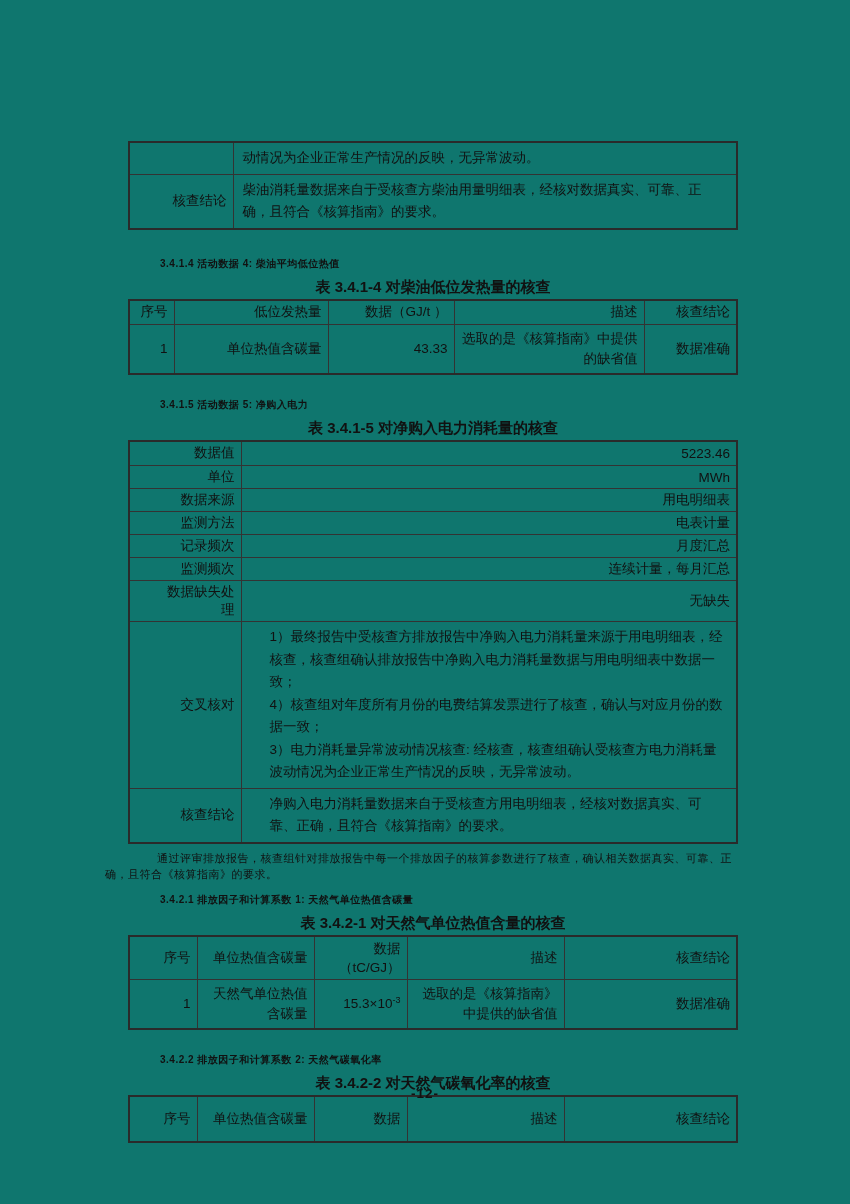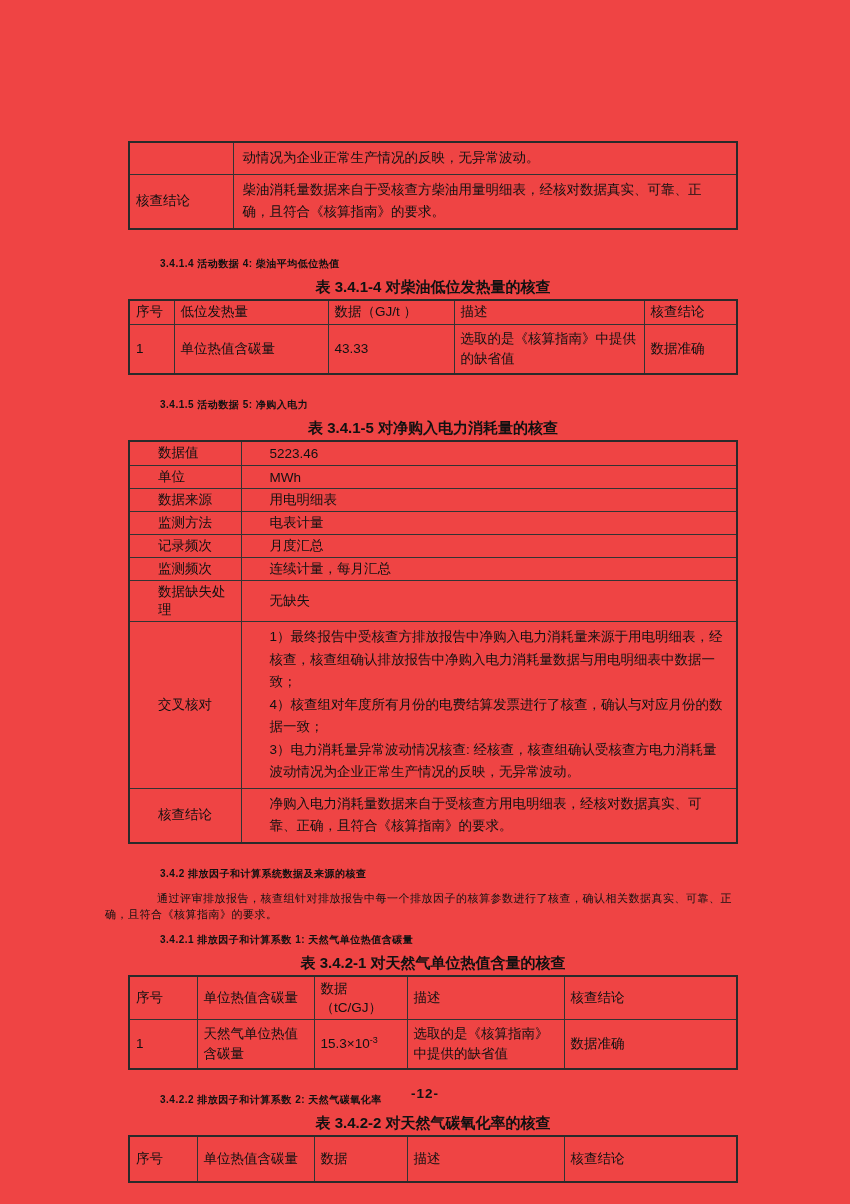--- a/index.html
+++ b/index.html
@@ -4,21 +4,21 @@
 <style>
   * { box-sizing: border-box; margin: 0; padding: 0; }
   html, body { background: #ffffff; }
   body {
     width: 850px; height: 1204px;
     position: relative; overflow: hidden;
     font-family: "Liberation Sans", "DejaVu Sans", sans-serif;
     color: #1c1c1c;
     -webkit-font-smoothing: antialiased;
   }
-  .page { position: absolute; inset: 0; background: #ef4444; }
+  .page { position: absolute; inset: 0; background: #0f766e; }
   .content { position: absolute; left: 105px; top: 0; width: 640px; }
 
   
   .heading {
     margin-left: 55px; font-size: 10px; font-weight: bold;
     line-height: 20px; letter-spacing: 0.5px; color: #111;
   }
   .tbl-title {
     width: 610px; margin-left: 23px; text-align: center;
     font-size: 15px; font-weight: bold; line-height: 20px; color: #111;
@@ -27,21 +27,21 @@
     font-size: 11px; line-height: 16px; color: #111;
     text-indent: 52px; letter-spacing: 0.5px;
   }
 
   
   table {
     width: 610px; margin-left: 23px; border-collapse: collapse;
     table-layout: fixed; font-size: 13.5px; color: #111;
     border: 2px solid #2a2a2a;
   }
-  td { border: 1px solid #333; text-align: left; vertical-align: middle; padding: 2px 6px; }
+  td { border: 1px solid #333; text-align: right; vertical-align: middle; padding: 2px 6px; }
   td.left { text-align: left; padding: 4px 9px; line-height: 22.5px; }
   .mt { margin-top: 20px; }
 
   .t-prev tr:nth-child(1) td { height: 25px; }
   .t-prev tr:nth-child(2) td { height: 45px; }
 
   .t-3414 tr:nth-child(1) td { height: 25px; }
   .t-3414 tr:nth-child(2) td { height: 49px; line-height: 20px; }
 
   .t-3415 td { height: 23px; padding-left: 28px; }
@@ -158,21 +158,20 @@
           <div>3）电力消耗量异常波动情况核查: 经核查，核查组确认受核查方电力消耗量波动情况为企业正常生产情况的反映，无异常波动。</div>
         </td>
       </tr>
       <tr class="concl">
         <td>核查结论</td>
         <td class="left">净购入电力消耗量数据来自于受核查方用电明细表，经核对数据真实、可靠、正确，且符合《核算指南》的要求。</td>
       </tr>
     </tbody>
       </table>
 
-    <div class="heading mt">3.4.2 排放因子和计算系统数据及来源的核查</div>
     <div class="para" style="margin-top:6px">通过评审排放报告，核查组针对排放报告中每一个排放因子的核算参数进行了核查，确认相关数据真实、可靠、正确，且符合《核算指南》的要求。</div>
 
     <div class="heading" style="margin-top:8px">3.4.2.1 排放因子和计算系数 1: 天然气单位热值含碳量</div>
     <div class="tbl-title" style="margin-top:3px">表 3.4.2-1 对天然气单位热值含量的核查</div>
     <table class="t-342x" style="margin-top:2px">
       <colgroup>
           <col style="width:68px">
           <col style="width:117px">
           <col style="width:93px">
           <col style="width:157px">

